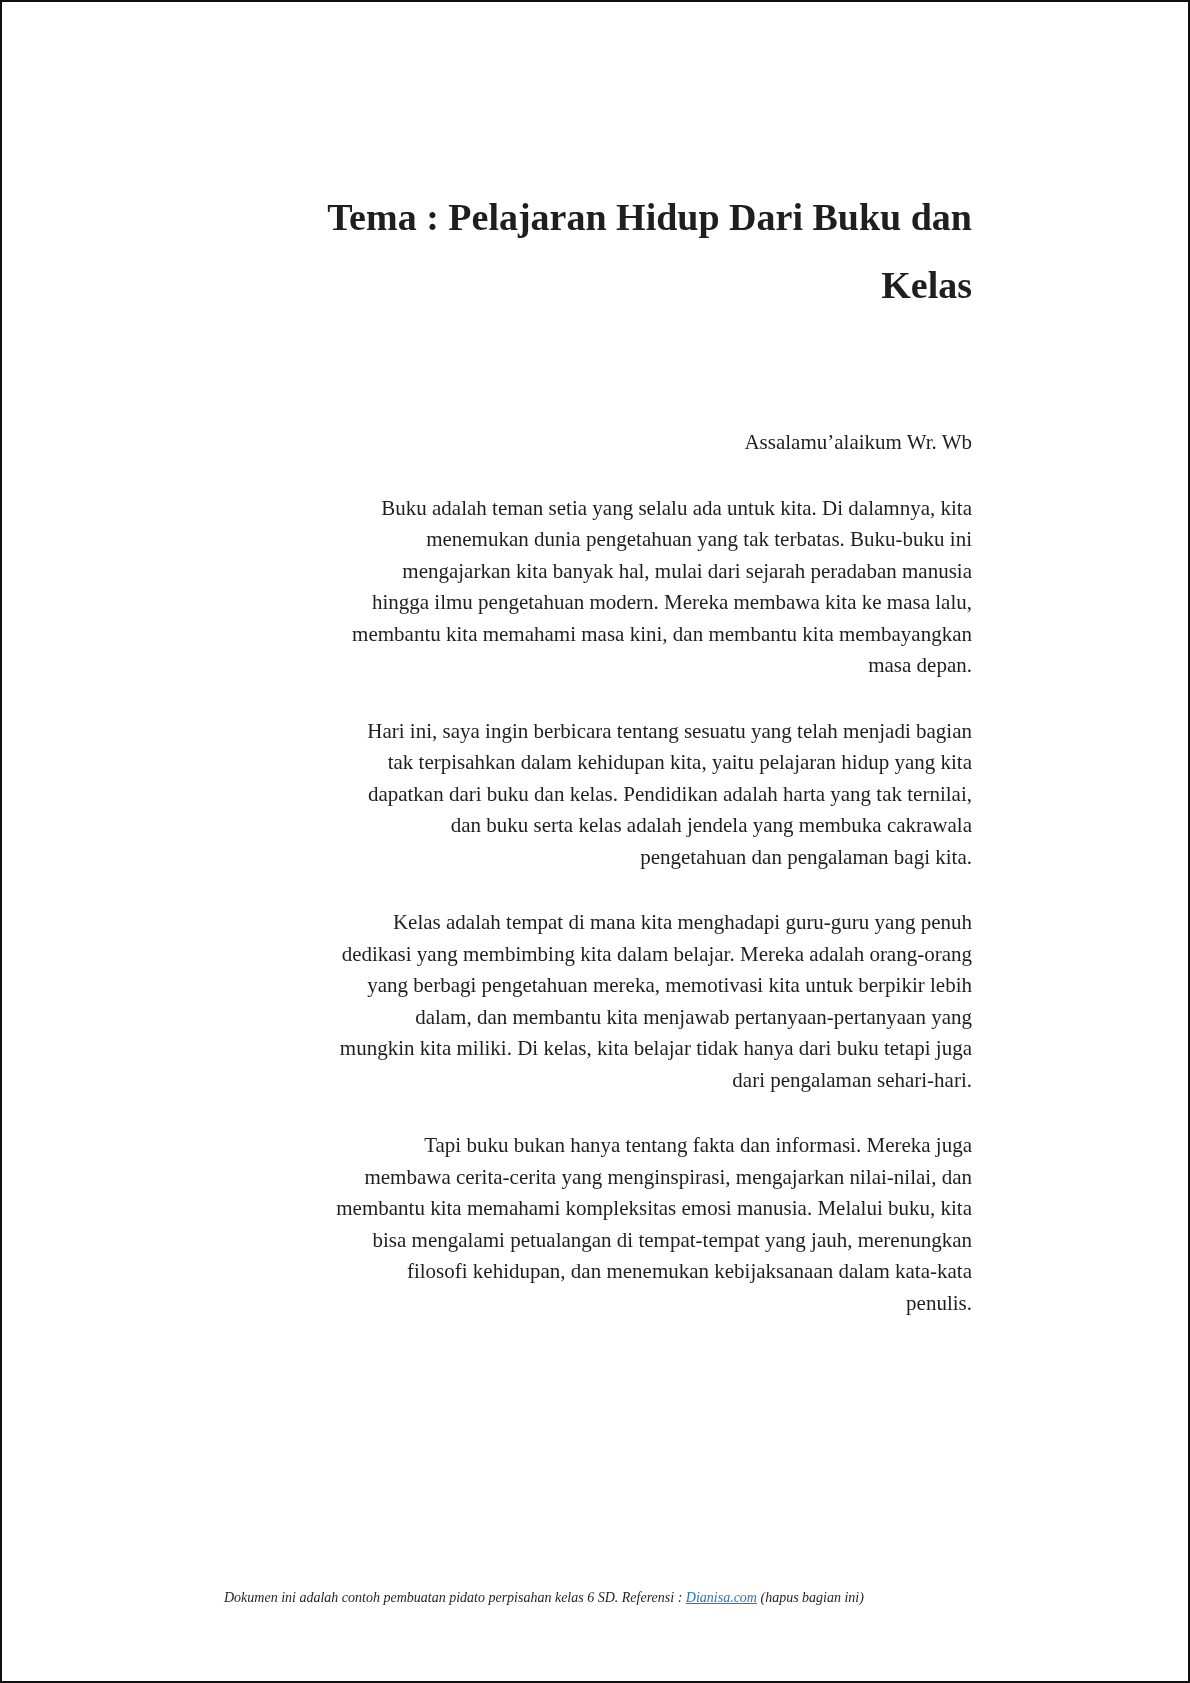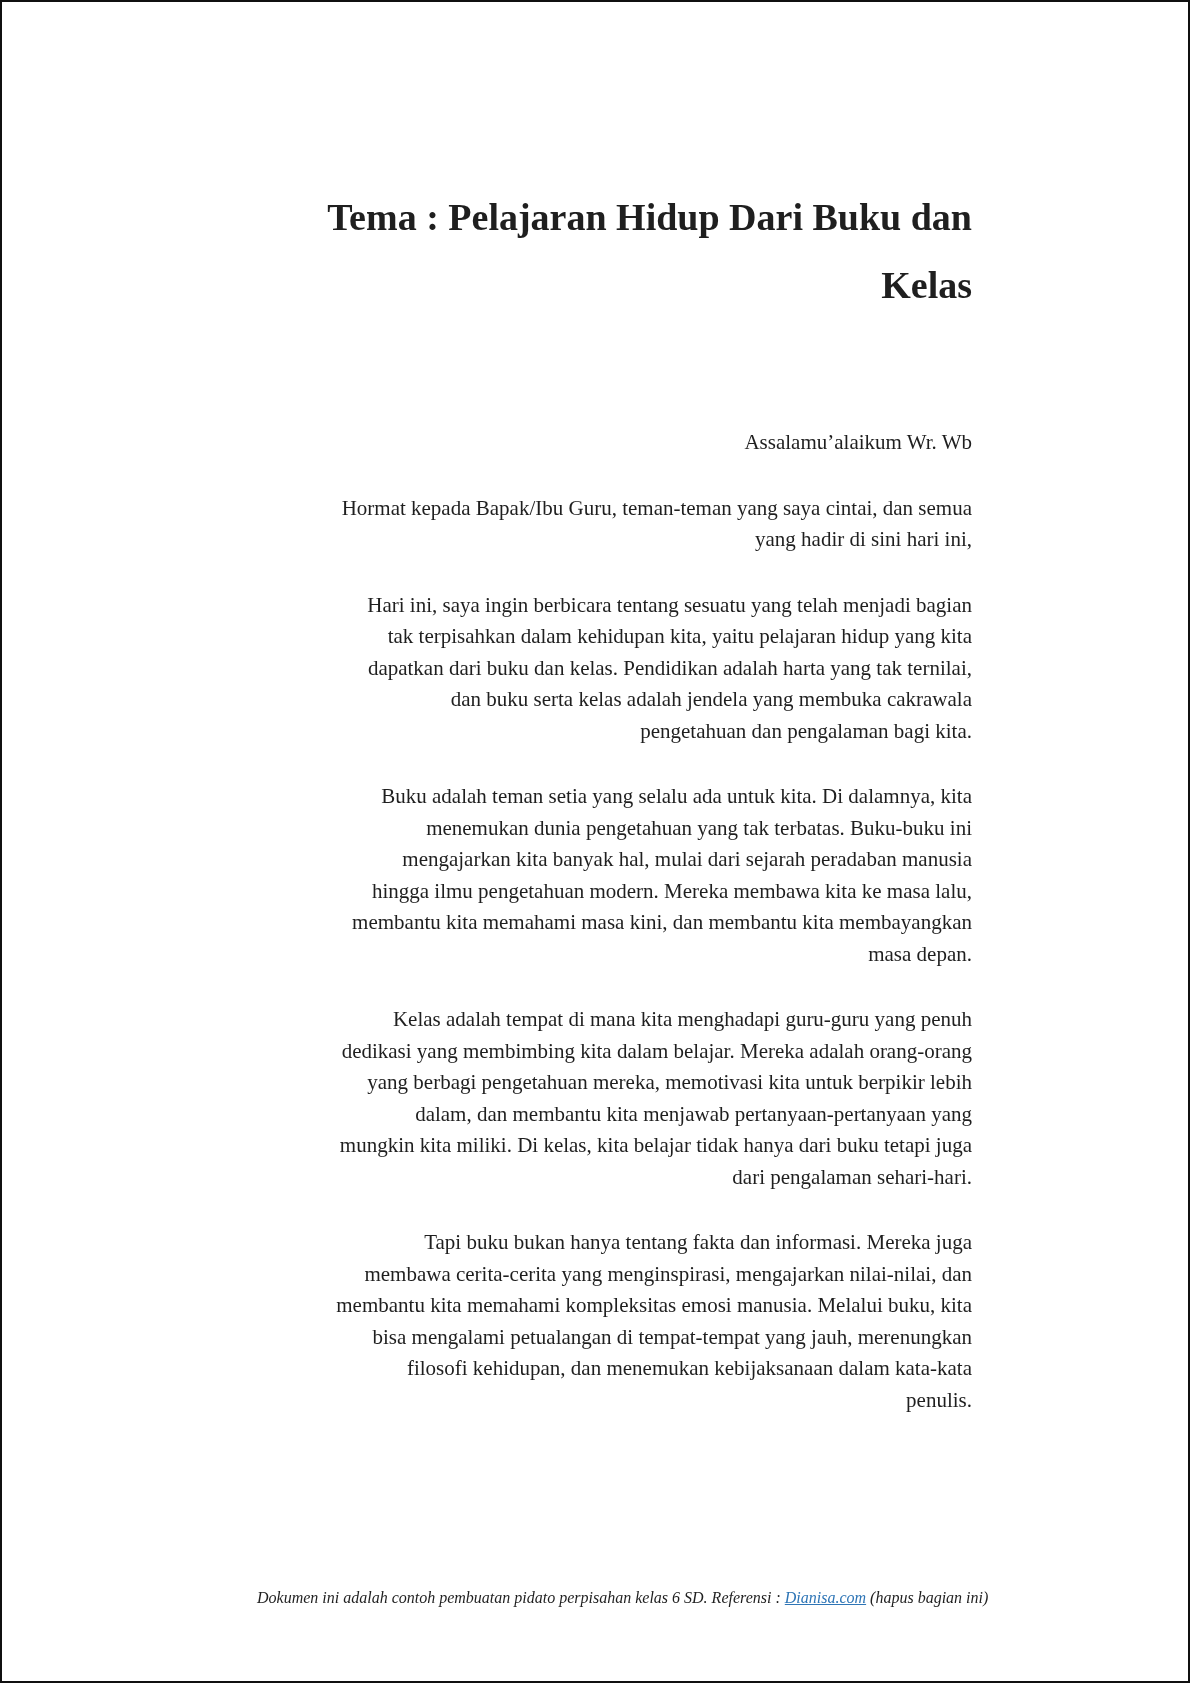--- a/index.html
+++ b/index.html
@@ -39,55 +39,52 @@
     margin:17px 0 34px 0;
     font-size:21px;
     line-height:31.5px;
     white-space:pre;
     color:var(--text);
   }
   .footer{
     position:absolute;
     left:222px;
     top:1586px;
-    font-size:16px;
+    font-size:14px;
     line-height:20px;
     font-style:italic;
     color:var(--text);
     white-space:pre-wrap;
-    margin-left:33px;
   }
   .footer a{
     color:var(--link);
     text-decoration:underline;
     font-style:italic;
   }
 </style>
 </head>
 <body>
 
 <div class="page">
   <div class="content">
     <h1 class="doc-title">Tema : Pelajaran Hidup Dari Buku dan
 Kelas</h1>
 
     <p class="doc-paragraph">Assalamu’alaikum Wr. Wb</p>
-    <p class="doc-paragraph">Hormat kepada Bapak/Ibu Guru, teman-teman yang saya cintai, dan semua
-yang hadir di sini hari ini,</p>
-    <p class="doc-paragraph">Hari ini, saya ingin berbicara tentang sesuatu yang telah menjadi bagian
-tak terpisahkan dalam kehidupan kita, yaitu pelajaran hidup yang kita
-dapatkan dari buku dan kelas. Pendidikan adalah harta yang tak ternilai,
-dan buku serta kelas adalah jendela yang membuka cakrawala
-pengetahuan dan pengalaman bagi kita.</p>
     <p class="doc-paragraph">Buku adalah teman setia yang selalu ada untuk kita. Di dalamnya, kita
 menemukan dunia pengetahuan yang tak terbatas. Buku-buku ini
 mengajarkan kita banyak hal, mulai dari sejarah peradaban manusia
 hingga ilmu pengetahuan modern. Mereka membawa kita ke masa lalu,
 membantu kita memahami masa kini, dan membantu kita membayangkan
 masa depan.</p>
+    <p class="doc-paragraph">Hari ini, saya ingin berbicara tentang sesuatu yang telah menjadi bagian
+tak terpisahkan dalam kehidupan kita, yaitu pelajaran hidup yang kita
+dapatkan dari buku dan kelas. Pendidikan adalah harta yang tak ternilai,
+dan buku serta kelas adalah jendela yang membuka cakrawala
+pengetahuan dan pengalaman bagi kita.</p>
     <p class="doc-paragraph">Kelas adalah tempat di mana kita menghadapi guru-guru yang penuh
 dedikasi yang membimbing kita dalam belajar. Mereka adalah orang-orang
 yang berbagi pengetahuan mereka, memotivasi kita untuk berpikir lebih
 dalam, dan membantu kita menjawab pertanyaan-pertanyaan yang
 mungkin kita miliki. Di kelas, kita belajar tidak hanya dari buku tetapi juga
 dari pengalaman sehari-hari.</p>
     <p class="doc-paragraph">Tapi buku bukan hanya tentang fakta dan informasi. Mereka juga
 membawa cerita-cerita yang menginspirasi, mengajarkan nilai-nilai, dan
 membantu kita memahami kompleksitas emosi manusia. Melalui buku, kita
 bisa mengalami petualangan di tempat-tempat yang jauh, merenungkan

